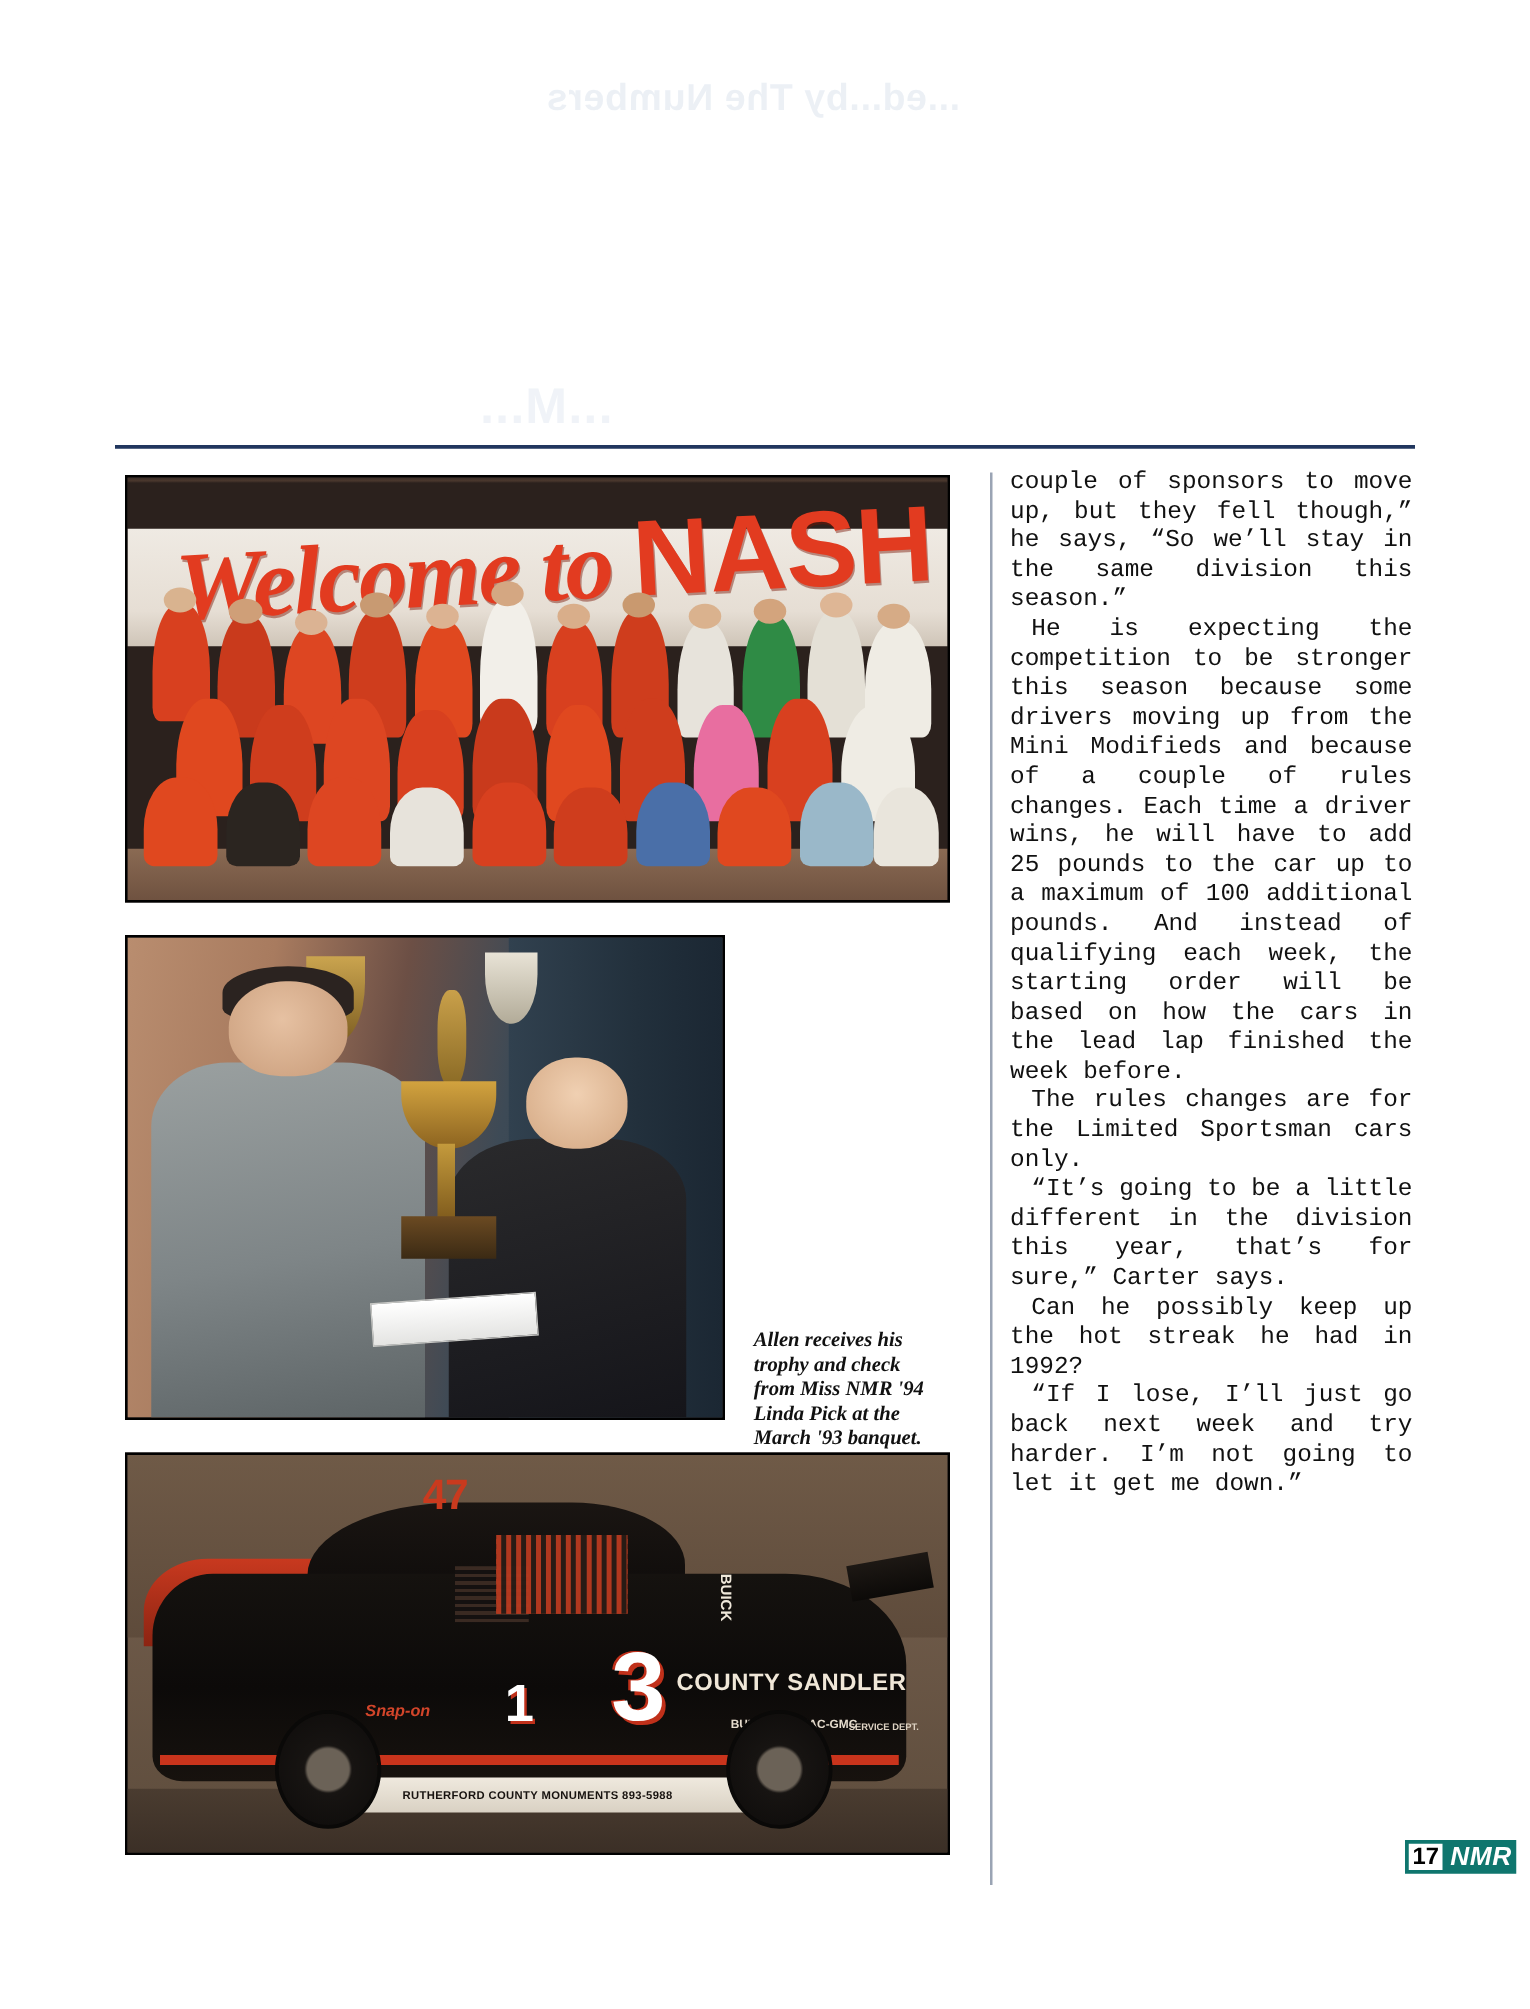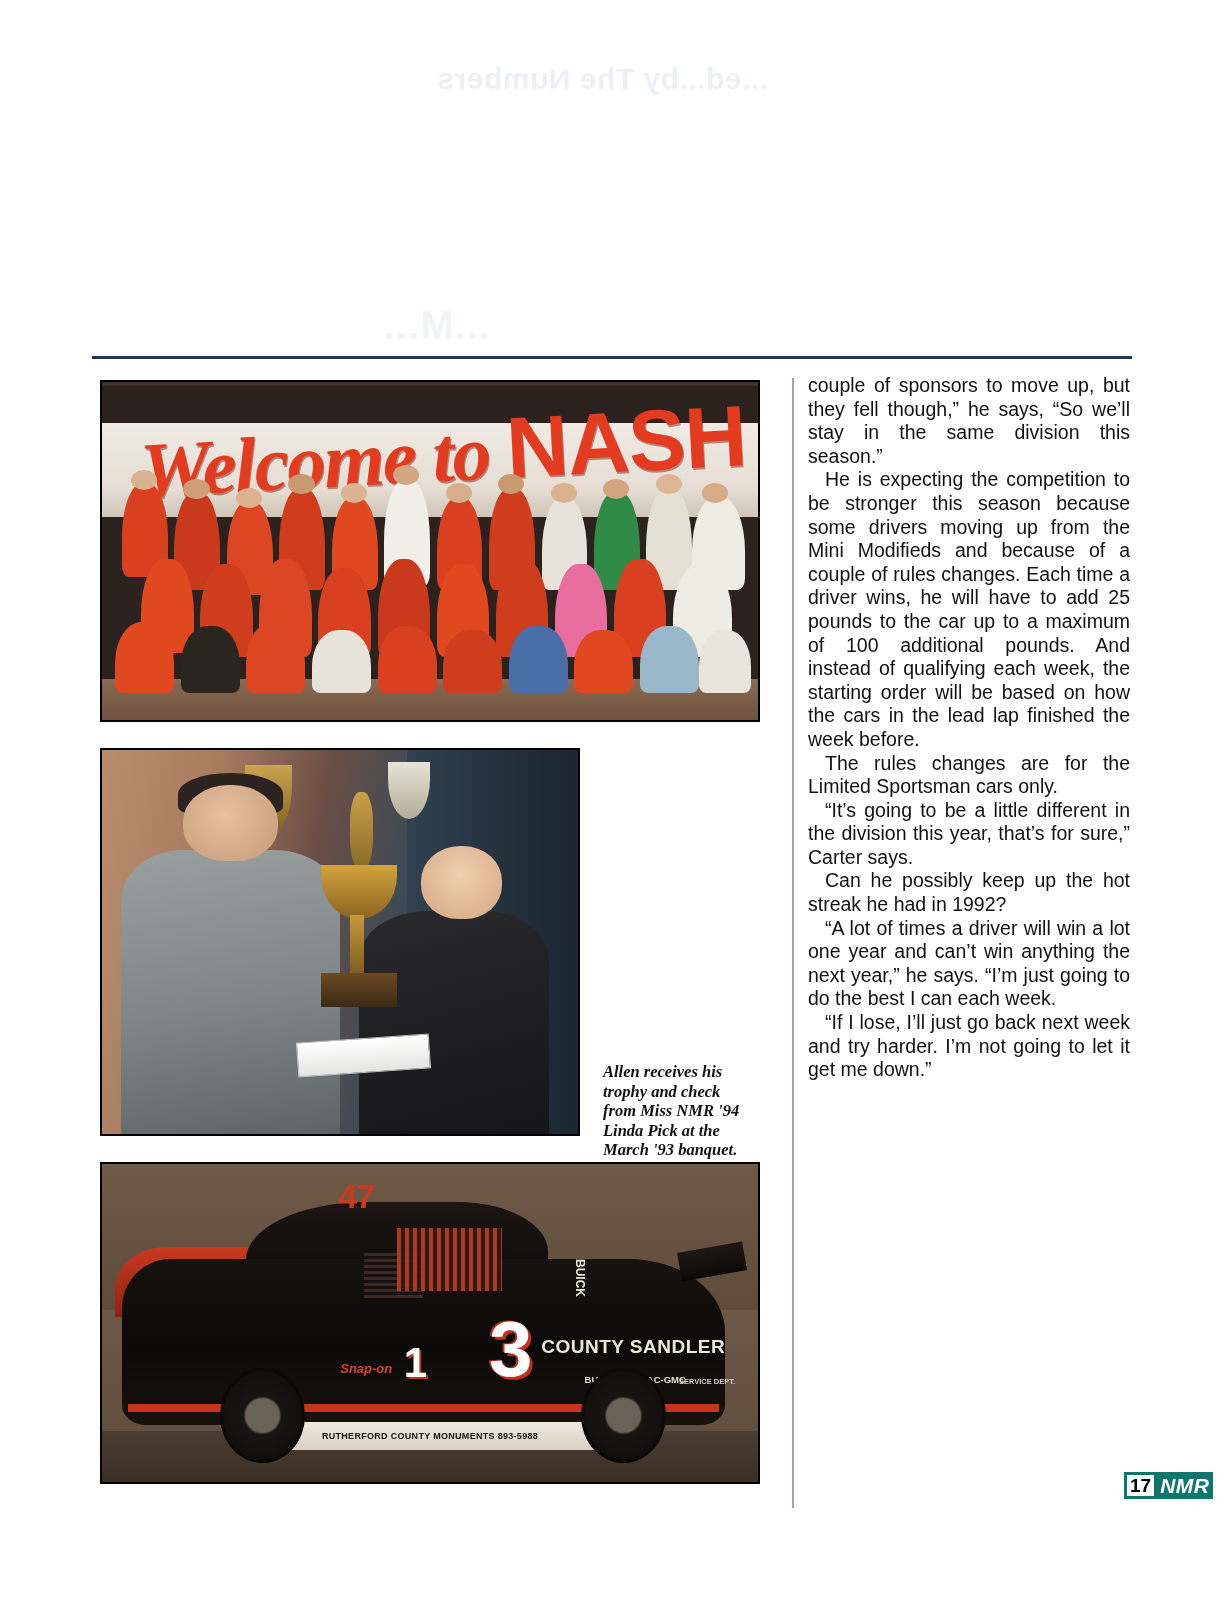--- a/index.html
+++ b/index.html
@@ -249,21 +249,21 @@
     letter-spacing: -1px;
   }
   .p3-decal {
     position:absolute;
     font-family: "Liberation Sans", sans-serif;
     font-weight: bold; color:#e8e2d8; white-space:nowrap;
   }
   .p3-neill { right: 5%; top: 54%; font-size: 19px; color:#f0e7d8; letter-spacing:.5px; }
   .p3-bpg  { right: 11%; top: 66%; font-size: 9.5px; color:#e5dccd; }
   .p3-buick{ right: 26%; top: 30%; font-size: 12px; writing-mode: vertical-rl; color:#efe8da; }
-  .p3-snap { left: 29%; top: 62%; font-size: 13px; color:#d2452a; font-style:italic;margin-left:48px; }
+  .p3-snap { left: 29%; top: 62%; font-size: 13px; color:#d2452a; font-style:italic; }
   .p3-svc  { right: 3.5%; top: 67%; font-size: 7.5px; color:#ddd2c2; }
   .p3-rocker {
     position:absolute; left: 22%; bottom: 10%;
     width: 56%; height: 9%;
     background: linear-gradient(#efe9de,#d9d1c3);
     display:flex; align-items:center; justify-content:center;
   }
   .p3-rocker span {
     font-family: "Liberation Sans", sans-serif;
     font-weight: bold; font-size: 9px; color: #17120f; letter-spacing:.3px;
@@ -298,21 +298,21 @@
     width: 2px; height: 1130px;
     background: #9aa4b4;
   }
   .text-col {
     position: absolute;
     left: 716px; top: 18px;
     width: 322px;
   }
   .text-col p {
     margin: 0;
-    font-family: Liberation Sans, sans-serif;
+    font-family: Liberation Mono, monospace;
     font-size: 19.5px;
     line-height: 23.6px;
     color: #111;
     text-align: justify;
     text-justify: inter-word;
     hyphens: manual;
   }
   .text-col p + p { text-indent: 17px; }
   .text-col p:first-child { text-indent: 0; }
 
@@ -477,21 +477,20 @@
   </div>
 
   <div class="divider"></div>
 
   <div class="text-col">
     <p>couple of sponsors to move up, but they fell though,” he says, “So we’ll stay in the same division this season.”</p>
     <p>He is expecting the competition to be stronger this season because some drivers moving up from the Mini Modifieds and because of a couple of rules changes. Each time a driver wins, he will have to add 25 pounds to the car up to a maximum of 100 additional pounds. And instead of qualifying each week, the starting order will be based on how the cars in the lead lap finished the week before.</p>
     <p>The rules changes are for the Limited Sportsman cars only.</p>
     <p>“It’s going to be a little different in the division this year, that’s for sure,” Carter says.</p>
     <p>Can he possibly keep up the hot streak he had in 1992?</p>
-    <p>“A lot of times a driver will win a lot one year and can’t win anything the next year,” he says. “I’m just going to do the best I can each week.</p>
     <p>“If I lose, I’ll just go back next week and try harder. I’m not going to let it get me down.”</p>
   </div>
 
 </div>
 
 <div class="folio">
   <div class="folio-num">17</div>
   <div class="folio-logo">NMR</div>
 </div>
 

